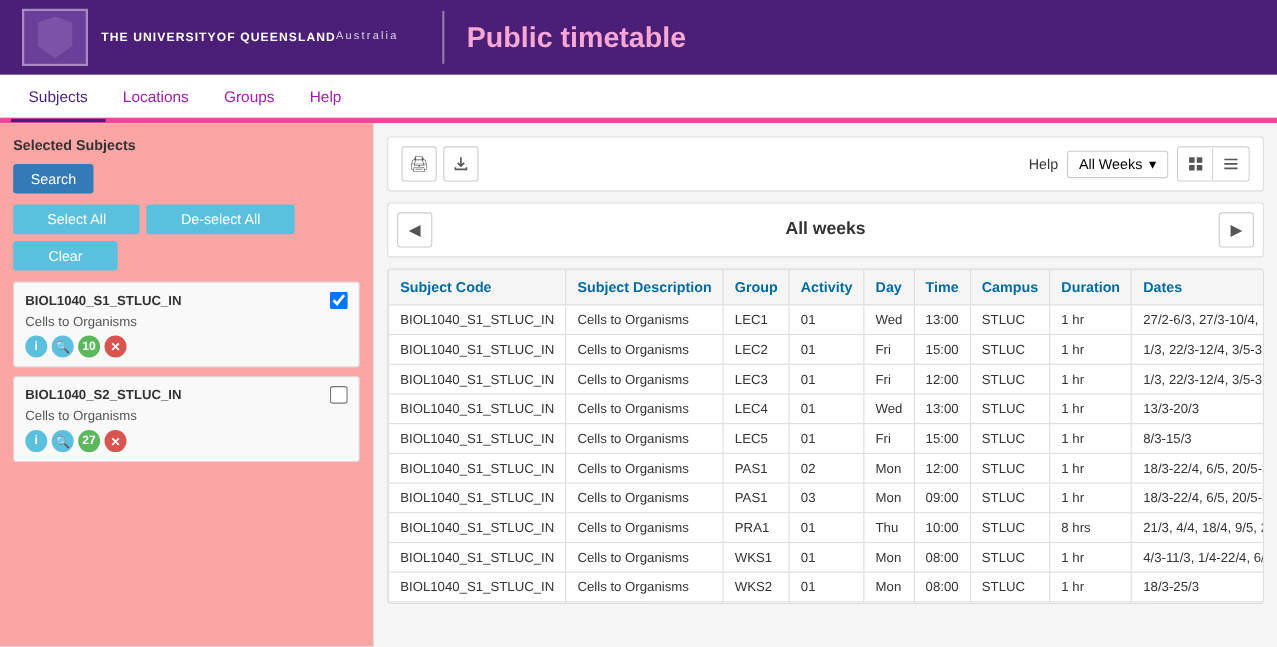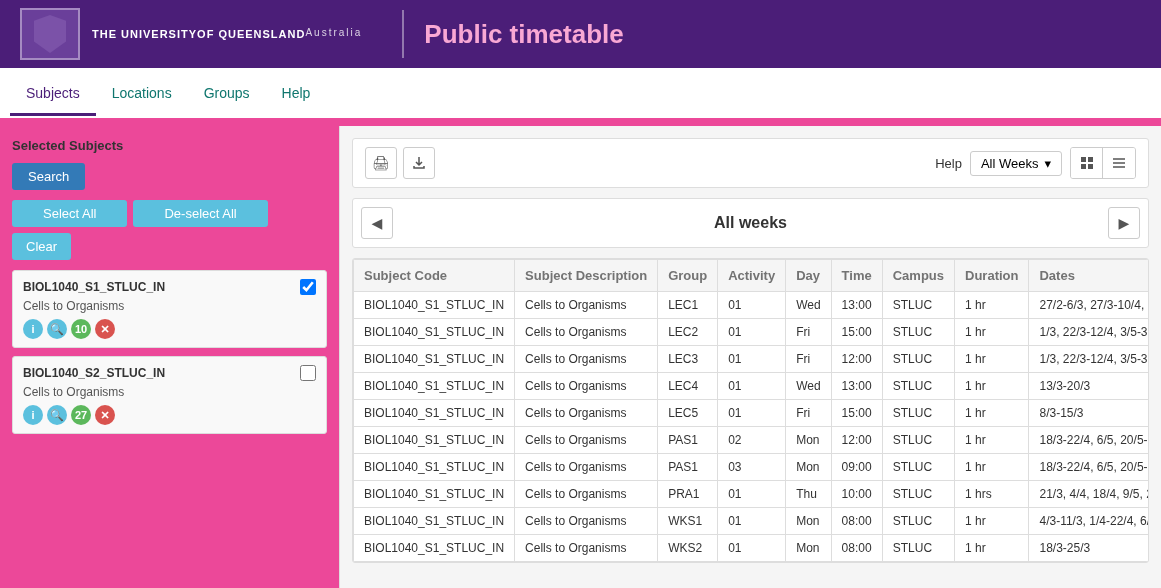--- a/index.html
+++ b/index.html
@@ -64,51 +64,51 @@
     }
     .header-page-title {
       font-size: 26px;
       font-weight: 700;
       color: #f9a8d4;
     }
 
     
     .navbar {
       background: white;
-      border-bottom: 8px solid #ec4899;
+      border-bottom: 5px solid #ec4899;
       display: flex;
       align-items: center;
       padding: 0 10px;
-      height: 58px;
+      height: 44px;
     }
     .nav-item {
       padding: 12px 16px;
       cursor: pointer;
       font-size: 14px;
-      color: #0f766e;
+      color: #a21caf;
       text-decoration: none;
       border-bottom: 3px solid transparent;
       margin-bottom: -3px;
     }
     .nav-item:hover, .nav-item.active {
       color: #4b1e78;
       border-bottom: 3px solid #4b1e78;
     }
 
     
     .main-layout {
       display: flex;
       height: calc(100vh - 112px);
       overflow: hidden;
     }
 
     
     .sidebar {
       width: 340px;
-      background: #ec4899;
+      background: #fca5a5;
       border-right: 1px solid #ddd;
       padding: 12px;
       overflow-y: auto;
       flex-shrink: 0;
     }
     .sidebar-title {
       font-weight: bold;
       font-size: 13px;
       margin-bottom: 10px;
       color: #333;
@@ -134,21 +134,21 @@
       border: none;
       padding: 6px 31px;
       cursor: pointer;
       border-radius: 3px;
       font-size: 13px;
     }
     .btn-clear {
       background: #5bc0de;
       color: white;
       border: none;
-      padding: 6px 14px;
+      padding: 6px 32px;
       cursor: pointer;
       border-radius: 3px;
       font-size: 13px;
     }
 
     
     .subject-item {
       border: 1px solid #ddd;
       border-radius: 3px;
       padding: 8px 10px;
@@ -317,21 +317,21 @@
     table {
       width: 100%;
       border-collapse: collapse;
     }
     thead th {
       background: #f5f5f5;
       border: 1px solid #ddd;
       padding: 8px 10px;
       font-size: 13px;
       font-weight: bold;
-      color: #737373;
+      color: #0369a1;
       text-align: left;
       white-space: nowrap;
     }
     tbody td {
       border: 1px solid #ddd;
       padding: 6px 10px;
       font-size: 12px;
       color: #333;
       white-space: nowrap;
     }
@@ -541,21 +541,21 @@
               <td>18/3-22/4, 6/5, 20/5-3/6</td>
             </tr>
             <tr>
               <td>BIOL1040_S1_STLUC_IN</td>
               <td>Cells to Organisms</td>
               <td>PRA1</td>
               <td>01</td>
               <td>Thu</td>
               <td>10:00</td>
               <td>STLUC</td>
-              <td>1 hrs</td>
+              <td>8 hrs</td>
               <td>21/3, 4/4, 18/4, 9/5, 23/5</td>
             </tr>
             <tr>
               <td>BIOL1040_S1_STLUC_IN</td>
               <td>Cells to Organisms</td>
               <td>WKS1</td>
               <td>01</td>
               <td>Mon</td>
               <td>08:00</td>
               <td>STLUC</td>

